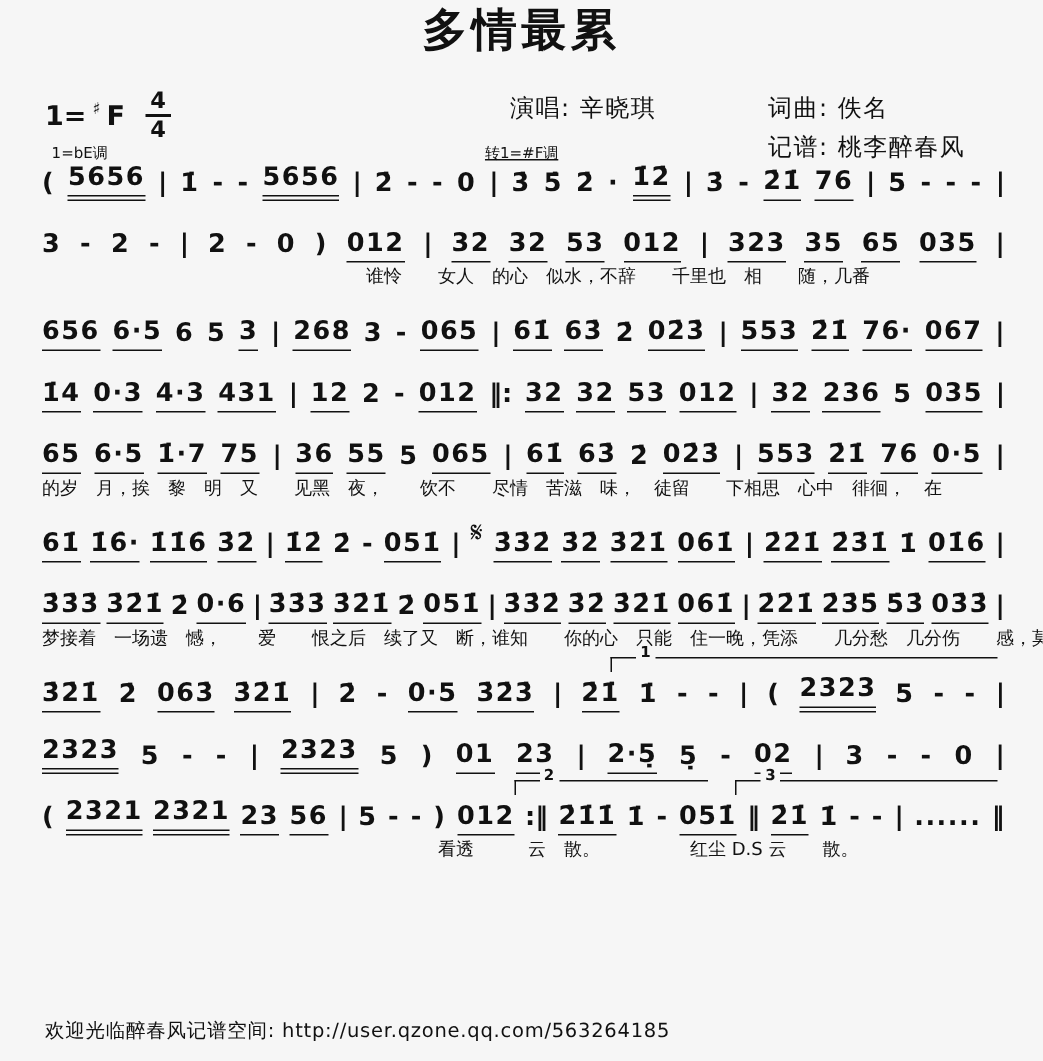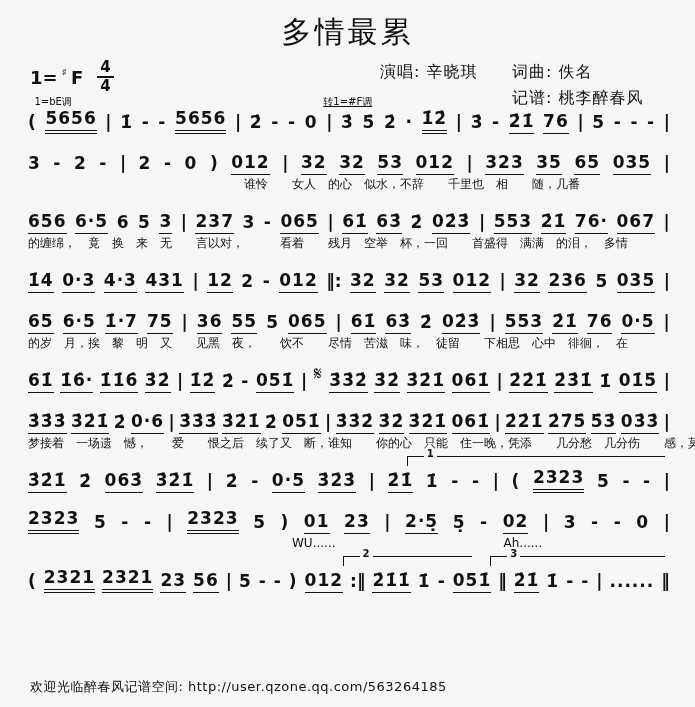--- a/index.html
+++ b/index.html
@@ -4,34 +4,34 @@
 <style>
   html,body{margin:0;padding:0;}
   body{
     width:695px;height:707px;
     background:#f6f6f6;color:#111;
     font-family:"DejaVu Sans",sans-serif;
     overflow:hidden;
   }
   .page{position:relative;width:695px;height:707px;background:#f6f6f6;}
   .title{
-    text-align:center;padding-top:12px;
-    font-size:30px;font-weight:normal;letter-spacing:3px;
+    text-align:center;
+    font-size:30px;font-weight:bold;letter-spacing:3px;
   }
   .keysig{
     position:absolute;left:30px;top:60px;
     display:flex;align-items:center;gap:4px;
     font-size:18px;font-weight:bold;
   }
   .acc{font-size:11px;position:relative;top:-5px;}
   .ts{display:inline-flex;flex-direction:column;align-items:center;line-height:1;font-size:15px;font-weight:bold;margin-left:10px;}
   .ts .bnum{border-top:2px solid #111;padding:1px 3px 0 3px;}
   .ts .tnum{padding:0 3px 1px 3px;}
   .credit{position:absolute;font-size:16px;letter-spacing:1px;}
-  .credit.performer{left:340px;top:62px;margin-left:40px;}
+  .credit.performer{left:340px;top:62px;}
   .credit.composer{left:512px;top:62px;text-align:center;}
   .credit.transcriber{left:512px;top:88px;}
   #score{position:absolute;left:28px;top:108px;width:642px;}
   .sys{position:relative;margin-bottom:15px;}
   .mrow{
     display:flex;justify-content:space-between;align-items:flex-end;
     height:26px;font-size:17px;font-weight:bold;white-space:nowrap;line-height:1.25;
   }
   .tok{letter-spacing:1px;padding-bottom:1px;}
   .u1{border-bottom:1.5px solid #111;}
@@ -133,37 +133,36 @@
         <div class="lrow">　　　　　　　　　　　　　　　　　　谁怜　　女人　的心　似水，不辞　　千里也　相　　随，几番</div>
       </div>
       <div class="sys">
         <div class="mrow">
           <span class="tok u1">656</span>
           <span class="tok u1">6·5</span>
           <span class="tok">6</span>
           <span class="tok">5</span>
           <span class="tok u1">3</span>
           <span class="tok bar">|</span>
-          <span class="tok u1">237</span>
+          <span class="tok u1">268</span>
           <span class="tok">3</span>
           <span class="tok">-</span>
           <span class="tok u1">065</span>
           <span class="tok bar">|</span>
           <span class="tok u1">61̇</span>
           <span class="tok u1">63̇</span>
           <span class="tok">2̇</span>
           <span class="tok u1">02̇3̇</span>
           <span class="tok bar">|</span>
           <span class="tok u1">553</span>
           <span class="tok u1">2̇1̇</span>
           <span class="tok u1">76·</span>
           <span class="tok u1">067</span>
           <span class="tok bar">|</span>
         </div>
-        <div class="lrow">的缠绵，　竟　换　来　无　　言以对，　　　看着　　残月　空举　杯，一回　　首盛得　满满　的泪，　多情</div>
       </div>
       <div class="sys">
         <div class="mrow">
           <span class="tok u1">1̇4</span>
           <span class="tok u1">0·3</span>
           <span class="tok u1">4·3</span>
           <span class="tok u1">431</span>
           <span class="tok bar">|</span>
           <span class="tok u1">12</span>
           <span class="tok">2</span>
@@ -221,21 +220,21 @@
           <span class="tok bar">|</span>
           <span class="tok seg">𝄋</span>
           <span class="tok u1">3̇3̇2̇</span>
           <span class="tok u1">3̇2̇</span>
           <span class="tok u1">3̇2̇1̇</span>
           <span class="tok u1">061̇</span>
           <span class="tok bar">|</span>
           <span class="tok u1">2̇2̇1̇</span>
           <span class="tok u1">2̇3̇1̇</span>
           <span class="tok">1̇</span>
-          <span class="tok u1">01̇5̇</span>
+          <span class="tok u1">01̇6̇</span>
           <span class="tok bar">|</span>
         </div>
       </div>
       <div class="sys">
         <div class="mrow">
           <span class="tok u1">3̇3̇3̇</span>
           <span class="tok u1">3̇2̇1̇</span>
           <span class="tok">2̇</span>
           <span class="tok u1">0·6</span>
           <span class="tok bar">|</span>
@@ -243,21 +242,21 @@
           <span class="tok u1">3̇2̇1̇</span>
           <span class="tok">2̇</span>
           <span class="tok u1">051̇</span>
           <span class="tok bar">|</span>
           <span class="tok u1">3̇3̇2̇</span>
           <span class="tok u1">3̇2̇</span>
           <span class="tok u1">3̇2̇1̇</span>
           <span class="tok u1">061̇</span>
           <span class="tok bar">|</span>
           <span class="tok u1">2̇2̇1̇</span>
-          <span class="tok u1">2̇7̇5̇</span>
+          <span class="tok u1">2̇3̇5̇</span>
           <span class="tok u1">5̇3̇</span>
           <span class="tok u1">03̇3̇</span>
           <span class="tok bar">|</span>
         </div>
         <div class="lrow">梦接着　一场遗　憾，　　爱　　恨之后　续了又　断，谁知　　你的心　只能　住一晚，凭添　　几分愁　几分伤　　感，莫非</div>
       </div>
       <div class="sys">
         <div class="volta" style="left: 59%; width: 40%;">
           <span class="vlab">1</span>
         </div>
@@ -302,21 +301,20 @@
           <span class="tok">5̣</span>
           <span class="tok">-</span>
           <span class="tok u1">02</span>
           <span class="tok bar">|</span>
           <span class="tok">3</span>
           <span class="tok">-</span>
           <span class="tok">-</span>
           <span class="tok">0</span>
           <span class="tok bar">|</span>
         </div>
-        <div class="lrow">　　　　　　　　　　　　　　　　　　　　　　WU......　　　　　　　　　　　　　　Ah......</div>
       </div>
       <div class="sys">
         <div class="volta" style="left: 49%; width: 20%;">
           <span class="vlab">2</span>
         </div>
         <div class="volta" style="left: 72%; width: 27%;">
           <span class="vlab">3</span>
         </div>
         <div class="mrow">
           <span class="tok">(</span>
@@ -337,18 +335,19 @@
           <span class="tok u1">051̇</span>
           <span class="tok bar">‖</span>
           <span class="tok u1">2̇1̇</span>
           <span class="tok">1̇</span>
           <span class="tok">-</span>
           <span class="tok">-</span>
           <span class="tok bar">|</span>
           <span class="tok">......</span>
           <span class="tok bar">‖</span>
         </div>
+        <div class="lrow">　　　　　　　　　　　　　　　　　　　　　　看透　　　云　散。　　　　　红尘 D.S 云　　散。</div>
       </div>
     </div>
 
   <div class="footer">欢迎光临醉春风记谱空间: http://user.qzone.qq.com/563264185</div>
 
 </div>
 
 </body></html>

